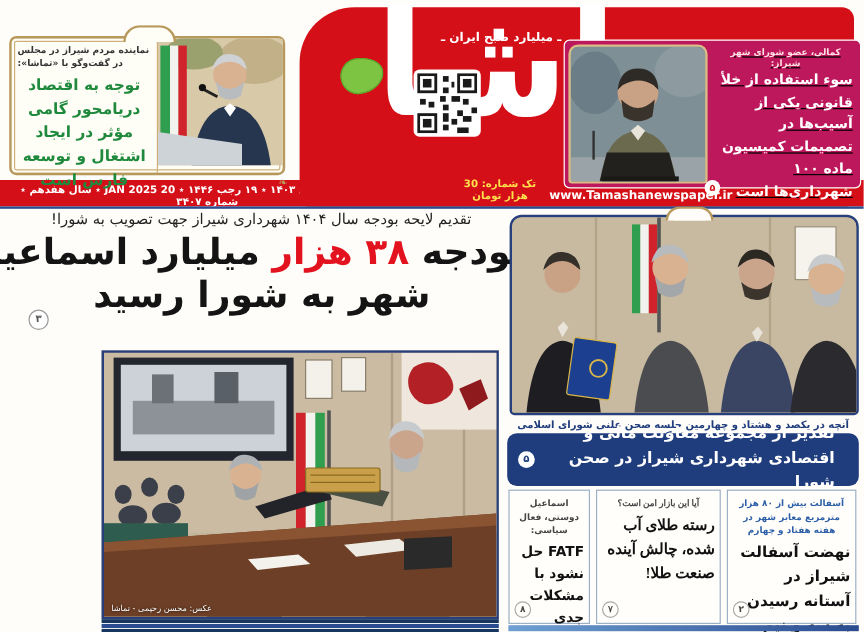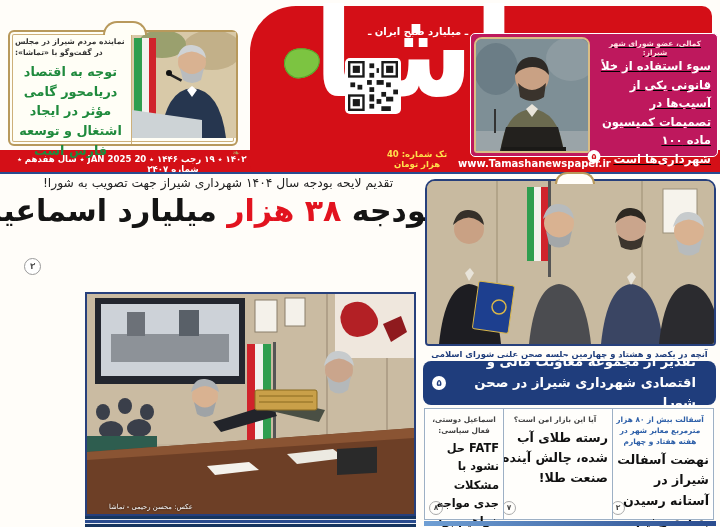--- a/index.html
+++ b/index.html
@@ -53,21 +53,21 @@
                font-size:12.3px;font-weight:normal;color:#232323;}
   .lead-head{position:absolute;left:0;top:193px;width:437px;text-align:center;
              font-weight:bold;color:#141414;font-size:30px;line-height:36px;white-space:nowrap;}
   .lead-red{color:#e2131f;}
   .pg-circle{width:15px;height:15px;border:1px solid #9a9a9a;border-radius:50%;color:#555;
              font-size:8.5px;font-weight:bold;text-align:center;line-height:15px;background:#fff;}
   .lead-marker{position:absolute;left:24px;top:258px;}
   
   .main-photo{position:absolute;left:85px;top:292px;width:331px;height:224px;
               border:2px solid #27407c;box-sizing:border-box;background:#c3b49c;}
-  .photo-credit{position:absolute;left:22px;bottom:3px;color:#fff;font-size:6.8px;direction:rtl;
+  .photo-credit{position:absolute;left:6px;bottom:3px;color:#fff;font-size:6.8px;direction:rtl;
                 text-shadow:0 0 2px rgba(0,0,0,.8);}
   .photo-stripes{position:absolute;left:85px;top:516px;width:331px;height:11px;
                  background:repeating-linear-gradient(180deg,#16355f 0 3px,#e8edf4 3px 4px,#2a4c8f 4px 7px,#e8edf4 7px 8px,#16355f 8px 11px);}
   
   .council-photo{position:absolute;left:425px;top:179px;width:291px;height:167px;
                  border:2px solid #27407c;border-radius:10px 10px 4px 4px;box-sizing:border-box;
                  overflow:hidden;background:#c3b49c;}
   .council-arch{position:absolute;left:555px;top:172px;width:36px;height:10px;background:#fffdf9;
                 border:2px solid #b8995c;border-bottom:none;border-radius:18px 18px 0 0;z-index:3;}
   .council-kicker{position:absolute;left:423px;top:349px;width:293px;text-align:center;
@@ -75,22 +75,22 @@
   .council-box{position:absolute;left:423px;top:361px;width:293px;height:44px;background:#1f3d7c;
                border-radius:8px;color:#fff;display:flex;align-items:center;justify-content:center;}
   .council-head{font-size:13.2px;font-weight:bold;text-align:right;line-height:1.55;padding:0 20px 0 26px;}
   .council-marker{position:absolute;left:9px;top:15px;width:14px;height:14px;border-radius:50%;
                   background:#fff;color:#1f3d7c;font-size:8.5px;font-weight:bold;text-align:center;line-height:14px;}
   
   .bcol{position:absolute;top:408px;height:112px;background:#fffefb;border:1px solid #9db0c4;
         box-shadow:0 0 0 1px #fff inset;box-sizing:border-box;padding:5px 4px;
         display:flex;flex-direction:column;align-items:center;}
   .bcol-r{left:606px;width:108px;}
-  .bcol-m{left:497px;width:116px;}
-  .bcol-l{left:424px;width:80px;}
+  .bcol-m{left:497px;width:104px;font-family:Liberation Serif, serif;}
+  .bcol-l{left:424px;width:68px;}
   .bcol-kicker{font-size:7.4px;font-weight:bold;color:#444;text-align:center;line-height:1.5;}
   .bcol-kicker.blue{color:#2d5fa8;}
   .bcol-head{margin-top:3px;font-size:12.6px;font-weight:bold;color:#111;text-align:right;line-height:1.6;}
   .bcol-l .bcol-head{font-size:11.4px;}
   .bcol-marker{position:absolute;left:4px;bottom:4px;width:12px;height:12px;border:1px solid #aaa;
                border-radius:50%;color:#444;font-size:7.5px;font-weight:bold;text-align:center;line-height:12px;}
   .bottom-bar{position:absolute;left:424px;top:521px;width:292px;height:5px;
               background:linear-gradient(90deg,#6f9fd4,#2a4c8f);}
 </style>
 </head>
@@ -135,21 +135,21 @@
             <rect x="15" y="1" width="5" height="5"></rect>
             <rect x="1" y="15" width="5" height="5"></rect>
           </g>
         <g fill="#1a1a1a">
             <rect x="2" y="2" width="3" height="3"></rect>
             <rect x="16" y="2" width="3" height="3"></rect>
             <rect x="2" y="16" width="3" height="3"></rect>
           </g>
       </svg>
     </div>
-    <div class="price">تک شماره: 40 هزار تومان</div>
+    <div class="price">تک شماره: 30 هزار تومان</div>
     <div class="website">www.Tamashanewspaper.ir</div>
   </div>
 
   <div class="tr-box">
     <div class="tr-text">
       <div class="tr-kicker">کمالی، عضو شورای شهر شیراز:</div>
       <div class="tr-head">سوء استفاده از خلأ قانونی یکی از آسیب‌ها در تصمیمات کمیسیون ماده ۱۰۰ شهرداری‌ها است</div>
     </div>
     <div class="tr-photo">
       <svg width="112" height="116" viewBox="0 0 112 116">
@@ -195,20 +195,21 @@
       <div class="tl-head">توجه به اقتصاد دریامحور گامی مؤثر در ایجاد اشتغال و توسعه فارس است</div>
     </div>
     <div class="tl-ornament">❧</div>
   </div>
 
   <div class="navy-rule"></div>
 
   <div class="lead-kicker">تقدیم لایحه بودجه سال ۱۴۰۴ شهرداری شیراز جهت تصویب به شورا!</div>
   <div class="lead-head">
     <span>بودجه </span><span class="lead-red">۳۸ هزار</span><span> میلیارد اسماعیل</span><br>
+    <span>شهر به شورا رسید</span>
   </div>
   <div class="pg-circle lead-marker">۳</div>
 
   <div class="main-photo">
     <svg width="327" height="220" viewBox="0 0 327 220">
       <rect width="327" height="220" fill="#c3b49c"></rect>
       <rect x="0" y="0" width="327" height="150" fill="#cabba2"></rect>
       <line x1="240" y1="0" x2="240" y2="150" stroke="#b0a089" stroke-width="2"></line>
       <line x1="300" y1="0" x2="300" y2="150" stroke="#b0a089" stroke-width="2"></line>
       <rect x="8" y="4" width="150" height="86" fill="#23262e"></rect>

